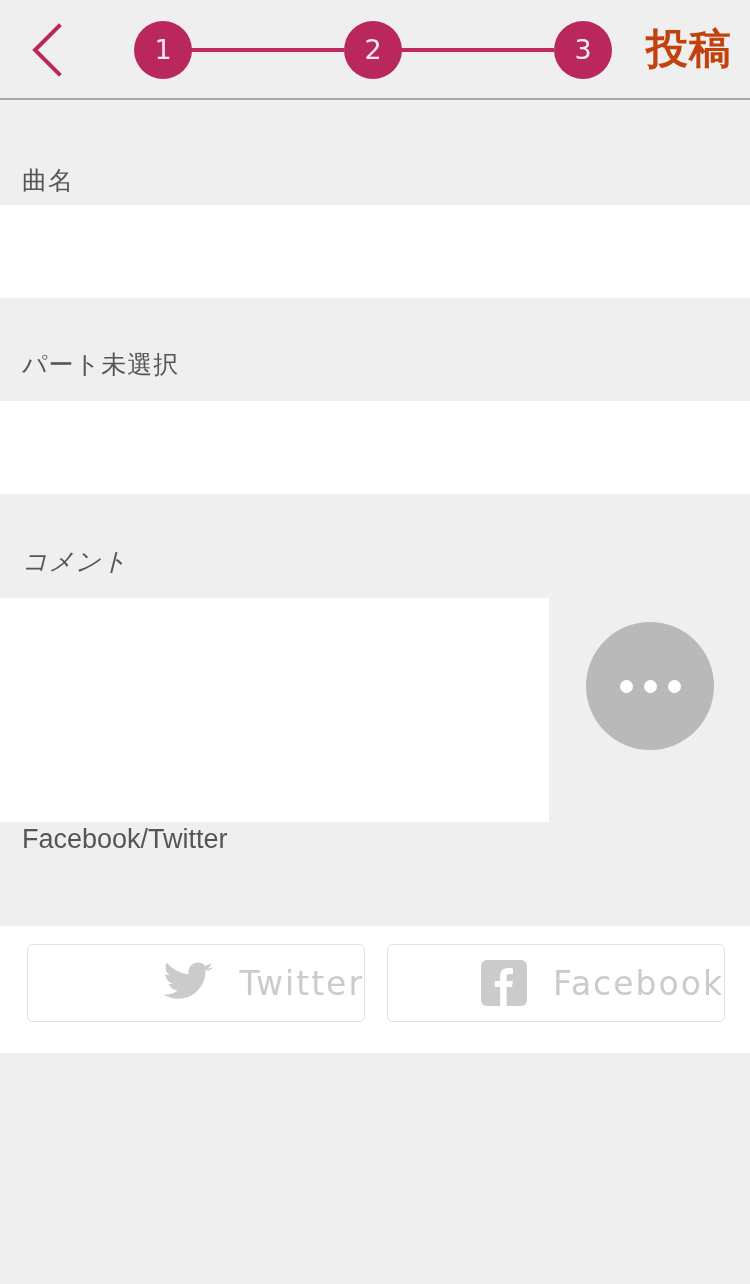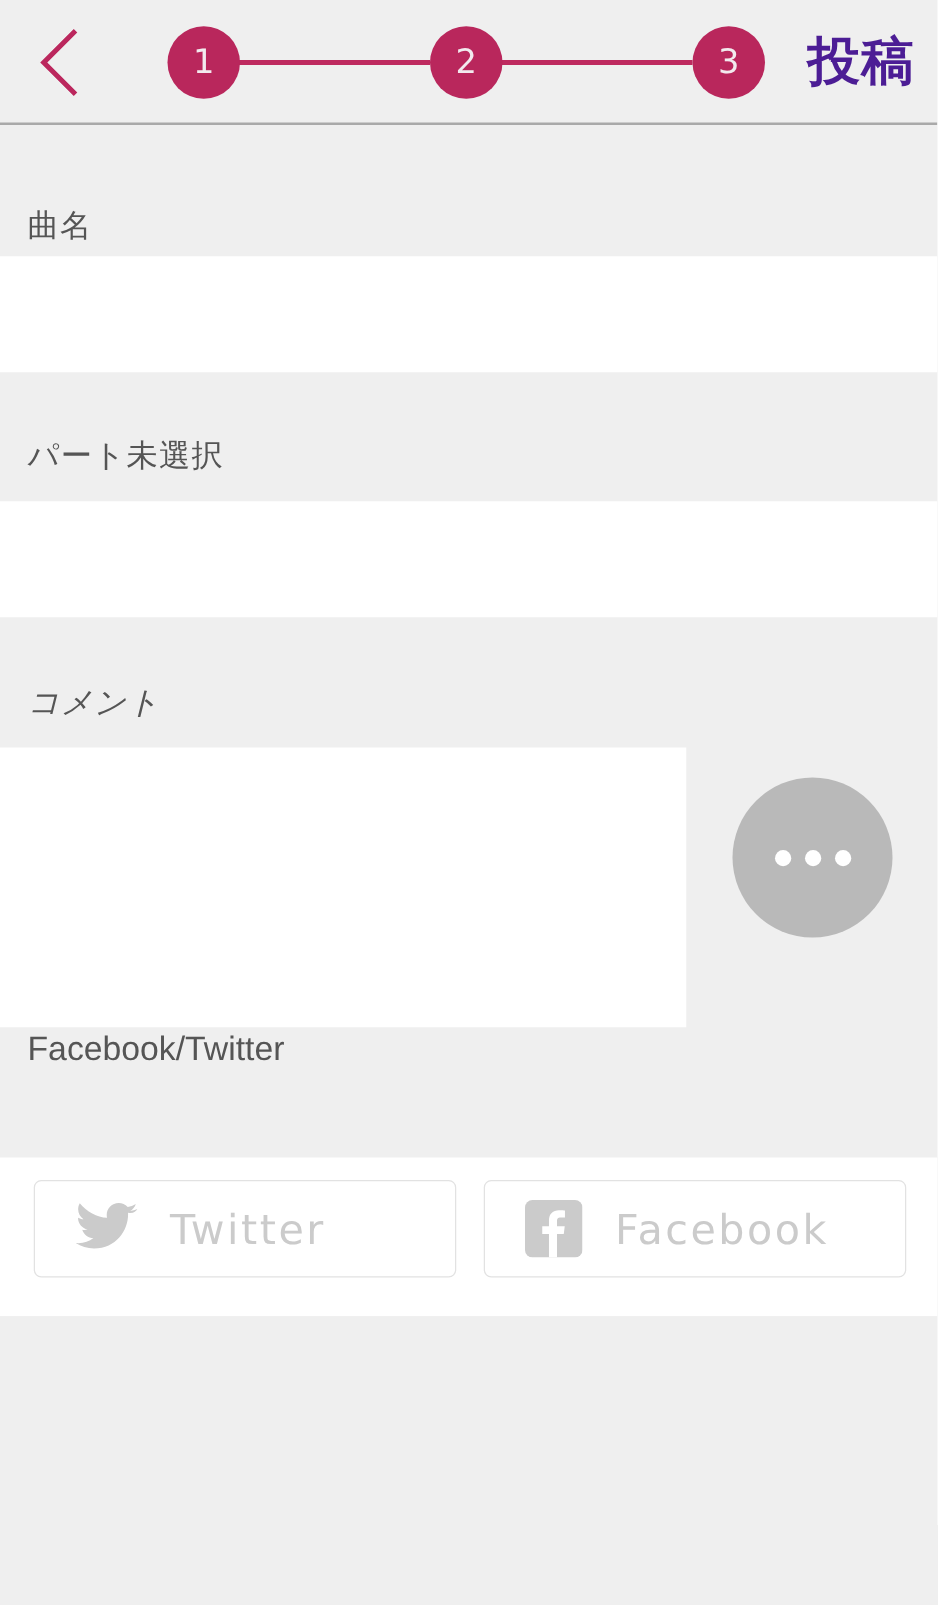--- a/index.html
+++ b/index.html
@@ -66,21 +66,21 @@
   }
   .step-circle.s1 { left: 0px; }
   .step-circle.s2 { left: 210px; }
   .step-circle.s3 { left: 420px; }
 
   .header-title {
     position: absolute;
     right: 18px; top: 19px;
     font-size: 42px;
     font-weight: bold;
-    color: #4c1d95;
+    color: #c2410c;
     letter-spacing: 1px;
     line-height: 60px;
   }
 
   
   .field-label {
     position: absolute;
     left: 22px;
     font-size: 25px;
     color: #555555;
@@ -160,20 +160,21 @@
     top: 0;
     height: 78px;
     background: #ffffff;
     border: 1px solid #e2e2e2;
     border-radius: 6px;
     box-sizing: border-box;
     display: flex;
     align-items: center;
     padding-left: 32px;
     gap: 26px;
+    justify-content: flex-end;
   }
   .social-btn.twitter  { left: 27px;  width: 338px; }
   .social-btn.facebook { left: 387px; width: 338px; }
   .social-btn .s-label {
     font-size: 33px;
     color: #cbcbcb;
     letter-spacing: 2px;
     font-family: "DejaVu Sans", sans-serif;
   }
   .social-btn svg { display: block; flex: none; }

